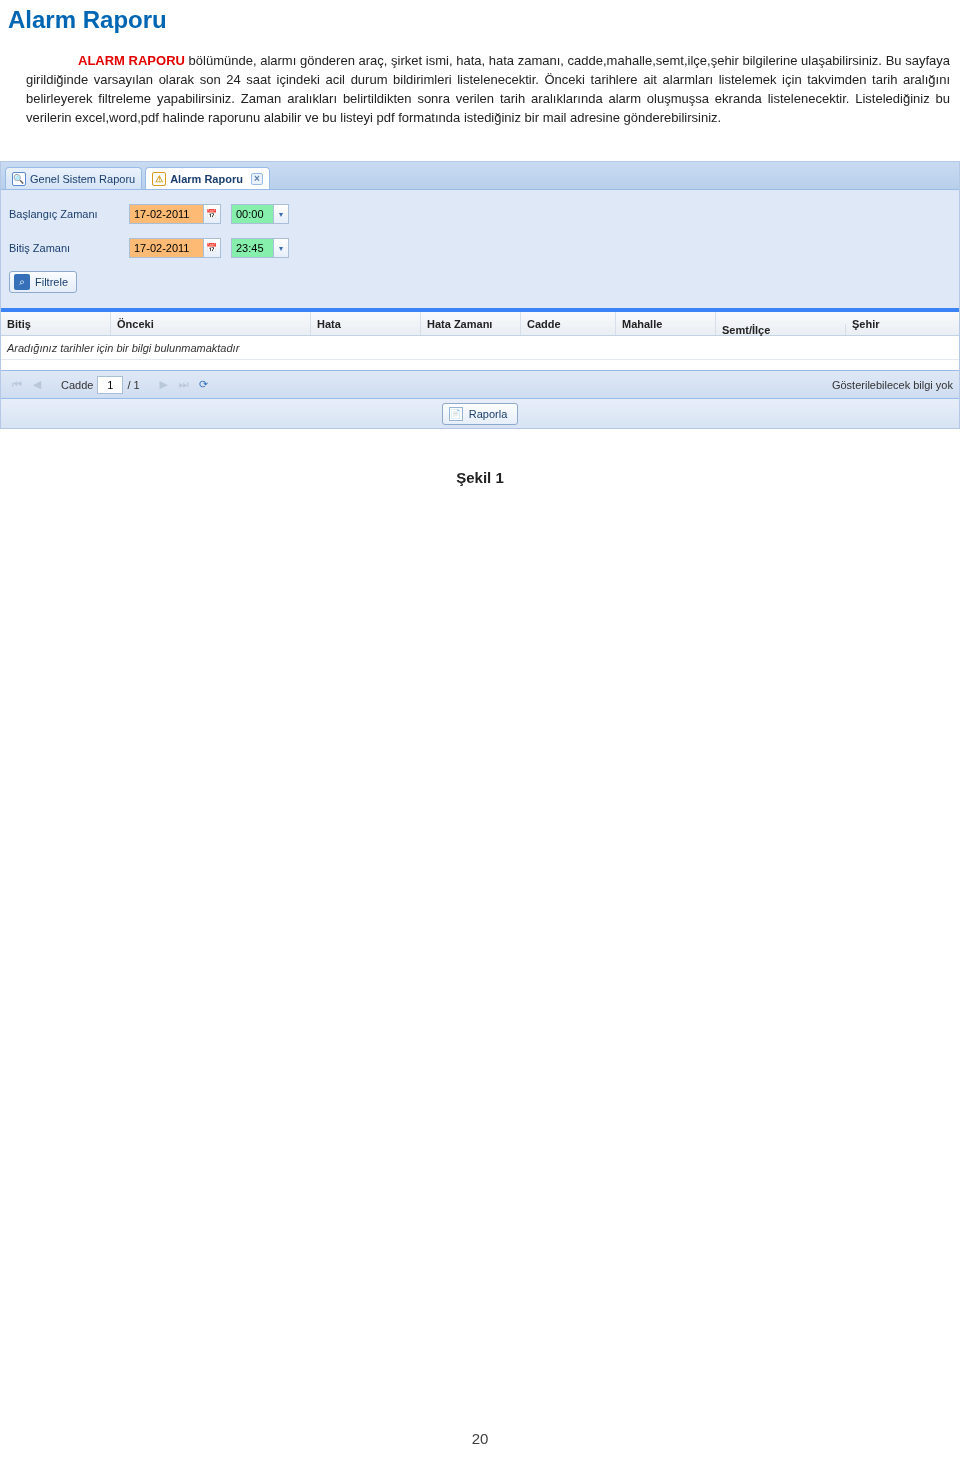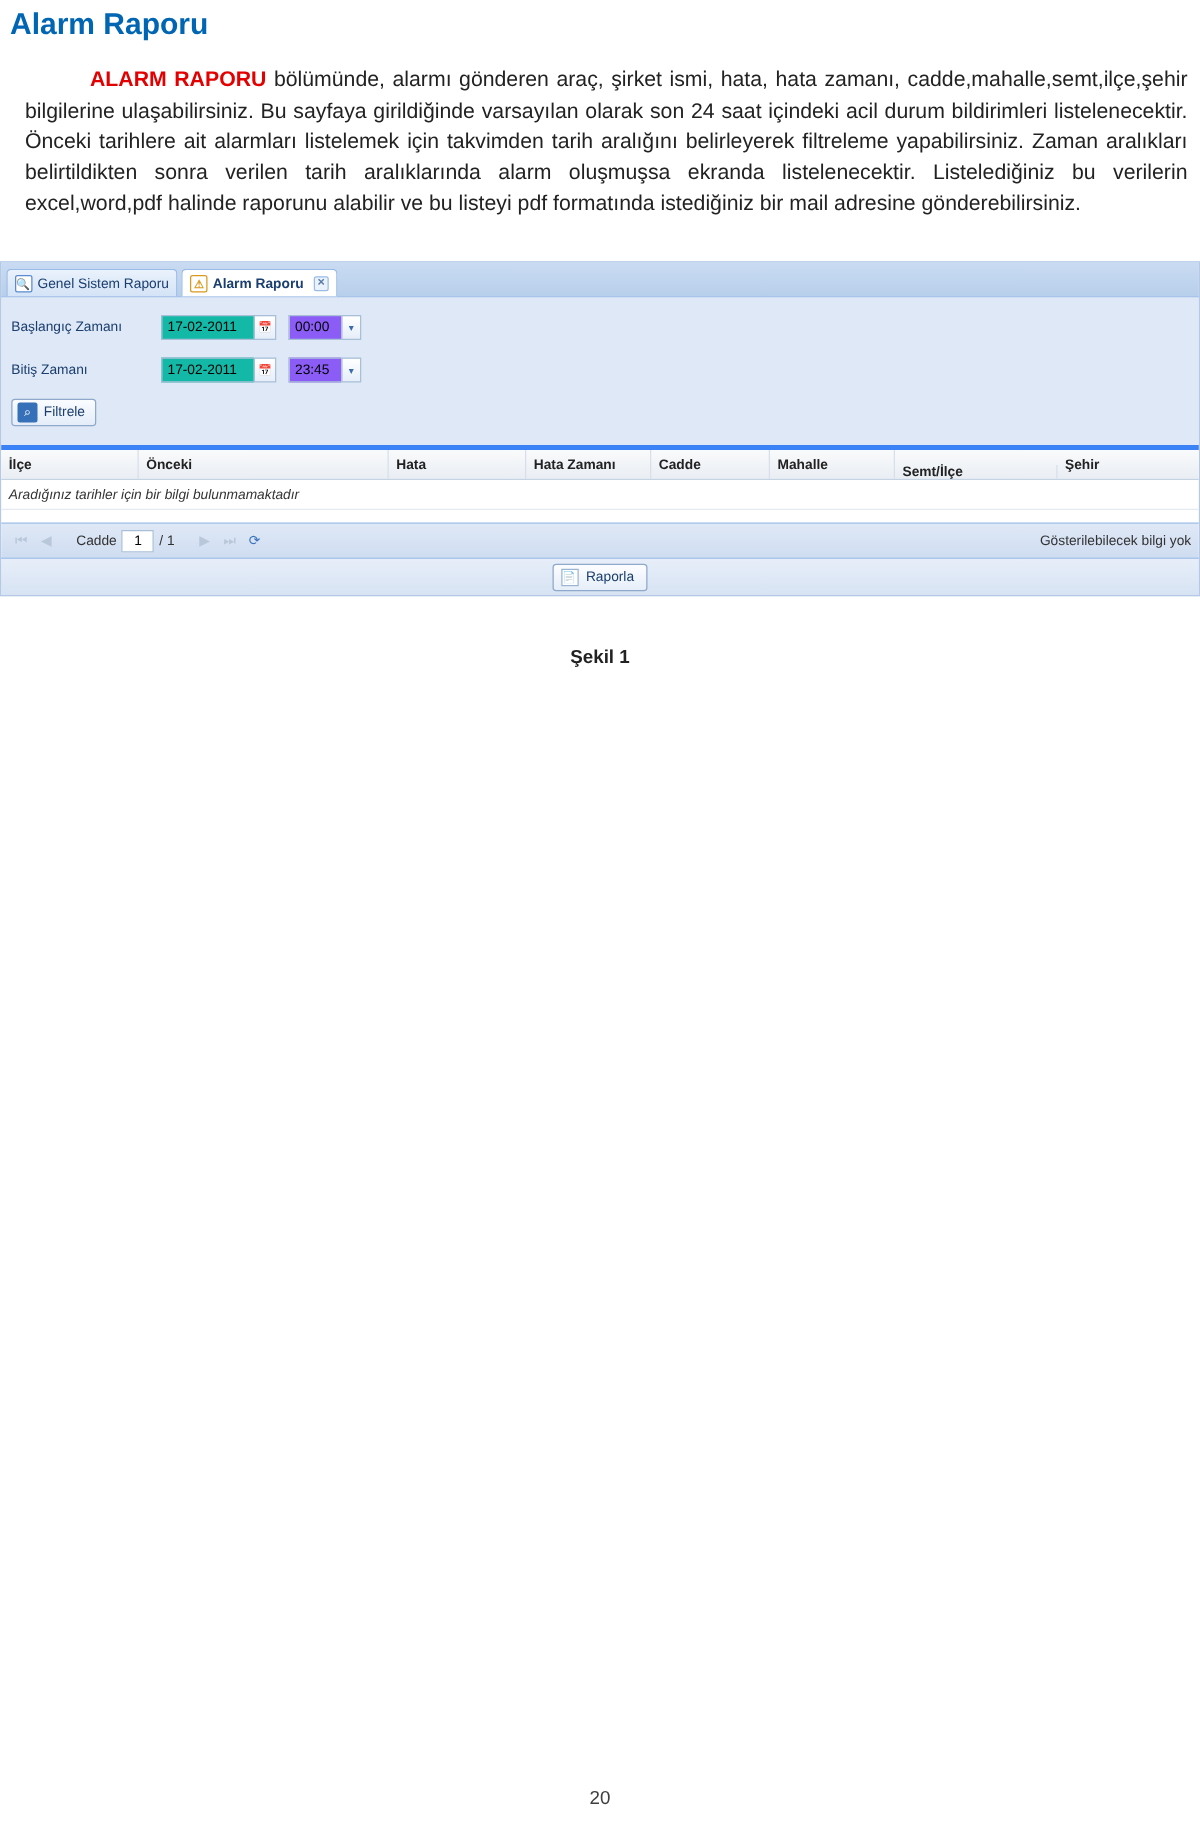--- a/index.html
+++ b/index.html
@@ -11,25 +11,24 @@
     color: #222;
     position: relative;
   }
   .doc-title {
     color: #0066b3;
     font-weight: bold;
     font-size: 24px;
     padding: 6px 0 0 8px;
   }
   .doc-body {
-    padding: 18px 10px 0 4px;
-    font-size: 17px;
+    padding: 18px 10px 0 26px;
+    font-size: 13px;
     line-height: 1.45;
     text-align: justify;
-    margin-left: 16px;
   }
   .doc-body .lead {
     color: #e20000;
     font-weight: bold;
   }
   .screenshot {
     margin: 34px 0 0 0;
     border: 1px solid #b5c9e6;
     background: #dfe8f6;
     font-family: Arial, sans-serif;
@@ -84,38 +83,38 @@
     display:flex;
     align-items:center;
     height:28px;
     margin-bottom:6px;
   }
   .frow .flabel { width:120px; font-size:11px; color:#1a3e6e; }
   .date-wrap { display:flex; align-items:center; }
   .date-input {
     width:74px; height:20px;
     border:1px solid #a9bfd8;
-    background:#14b8a6;
+    background:#fdba74;
     font-size:11px; color:#000;
     padding:0 4px;
     border-right:none;
   }
   .date-btn {
     width:18px; height:20px;
     border:1px solid #a9bfd8;
     background: linear-gradient(#fff,#e6eef9);
     display:flex; align-items:center; justify-content:center;
     font-size:9px; color:#3a6bb0; cursor:pointer;
   }
   .time-wrap { display:flex; align-items:center; margin-left:10px; }
   .time-input {
     width:42px; height:20px;
     border:1px solid #a9bfd8;
     border-right:none;
-    background:#8b5cf6; font-size:11px; padding:0 4px;
+    background:#86efac; font-size:11px; padding:0 4px;
   }
   .time-btn {
     width:16px; height:20px;
     border:1px solid #a9bfd8;
     background: linear-gradient(#fff,#e6eef9);
     display:flex; align-items:center; justify-content:center;
     font-size:8px; color:#3a6bb0; cursor:pointer;
   }
   .filter-btn {
     height:22px;
@@ -281,21 +280,21 @@
     <div class="frow" style="margin-bottom:0;">
       <button class="filter-btn">
         <span class="filter-icon">⌕</span>
         <span>Filtrele</span>
       </button>
     </div>
   </div>
 
   <div class="grid">
     <div class="grid-head">
-      <div class="gh w-arac">İlçe</div>
+      <div class="gh w-arac">Bitiş</div>
       <div class="gh w-sirket">Önceki</div>
       <div class="gh w-hata">Hata</div>
       <div class="gh w-hataz">Hata Zamanı</div>
       <div class="gh w-cadde">Cadde</div>
       <div class="gh w-mahalle">Mahalle</div>
       <div class="gh w-semt">Semt/İlçe</div>
       <div class="gh w-sehir">Şehir</div>
     </div>
     <div class="grid-empty">Aradığınız tarihler için bir bilgi bulunmamaktadır</div>
     <div style="height:10px;"></div>

